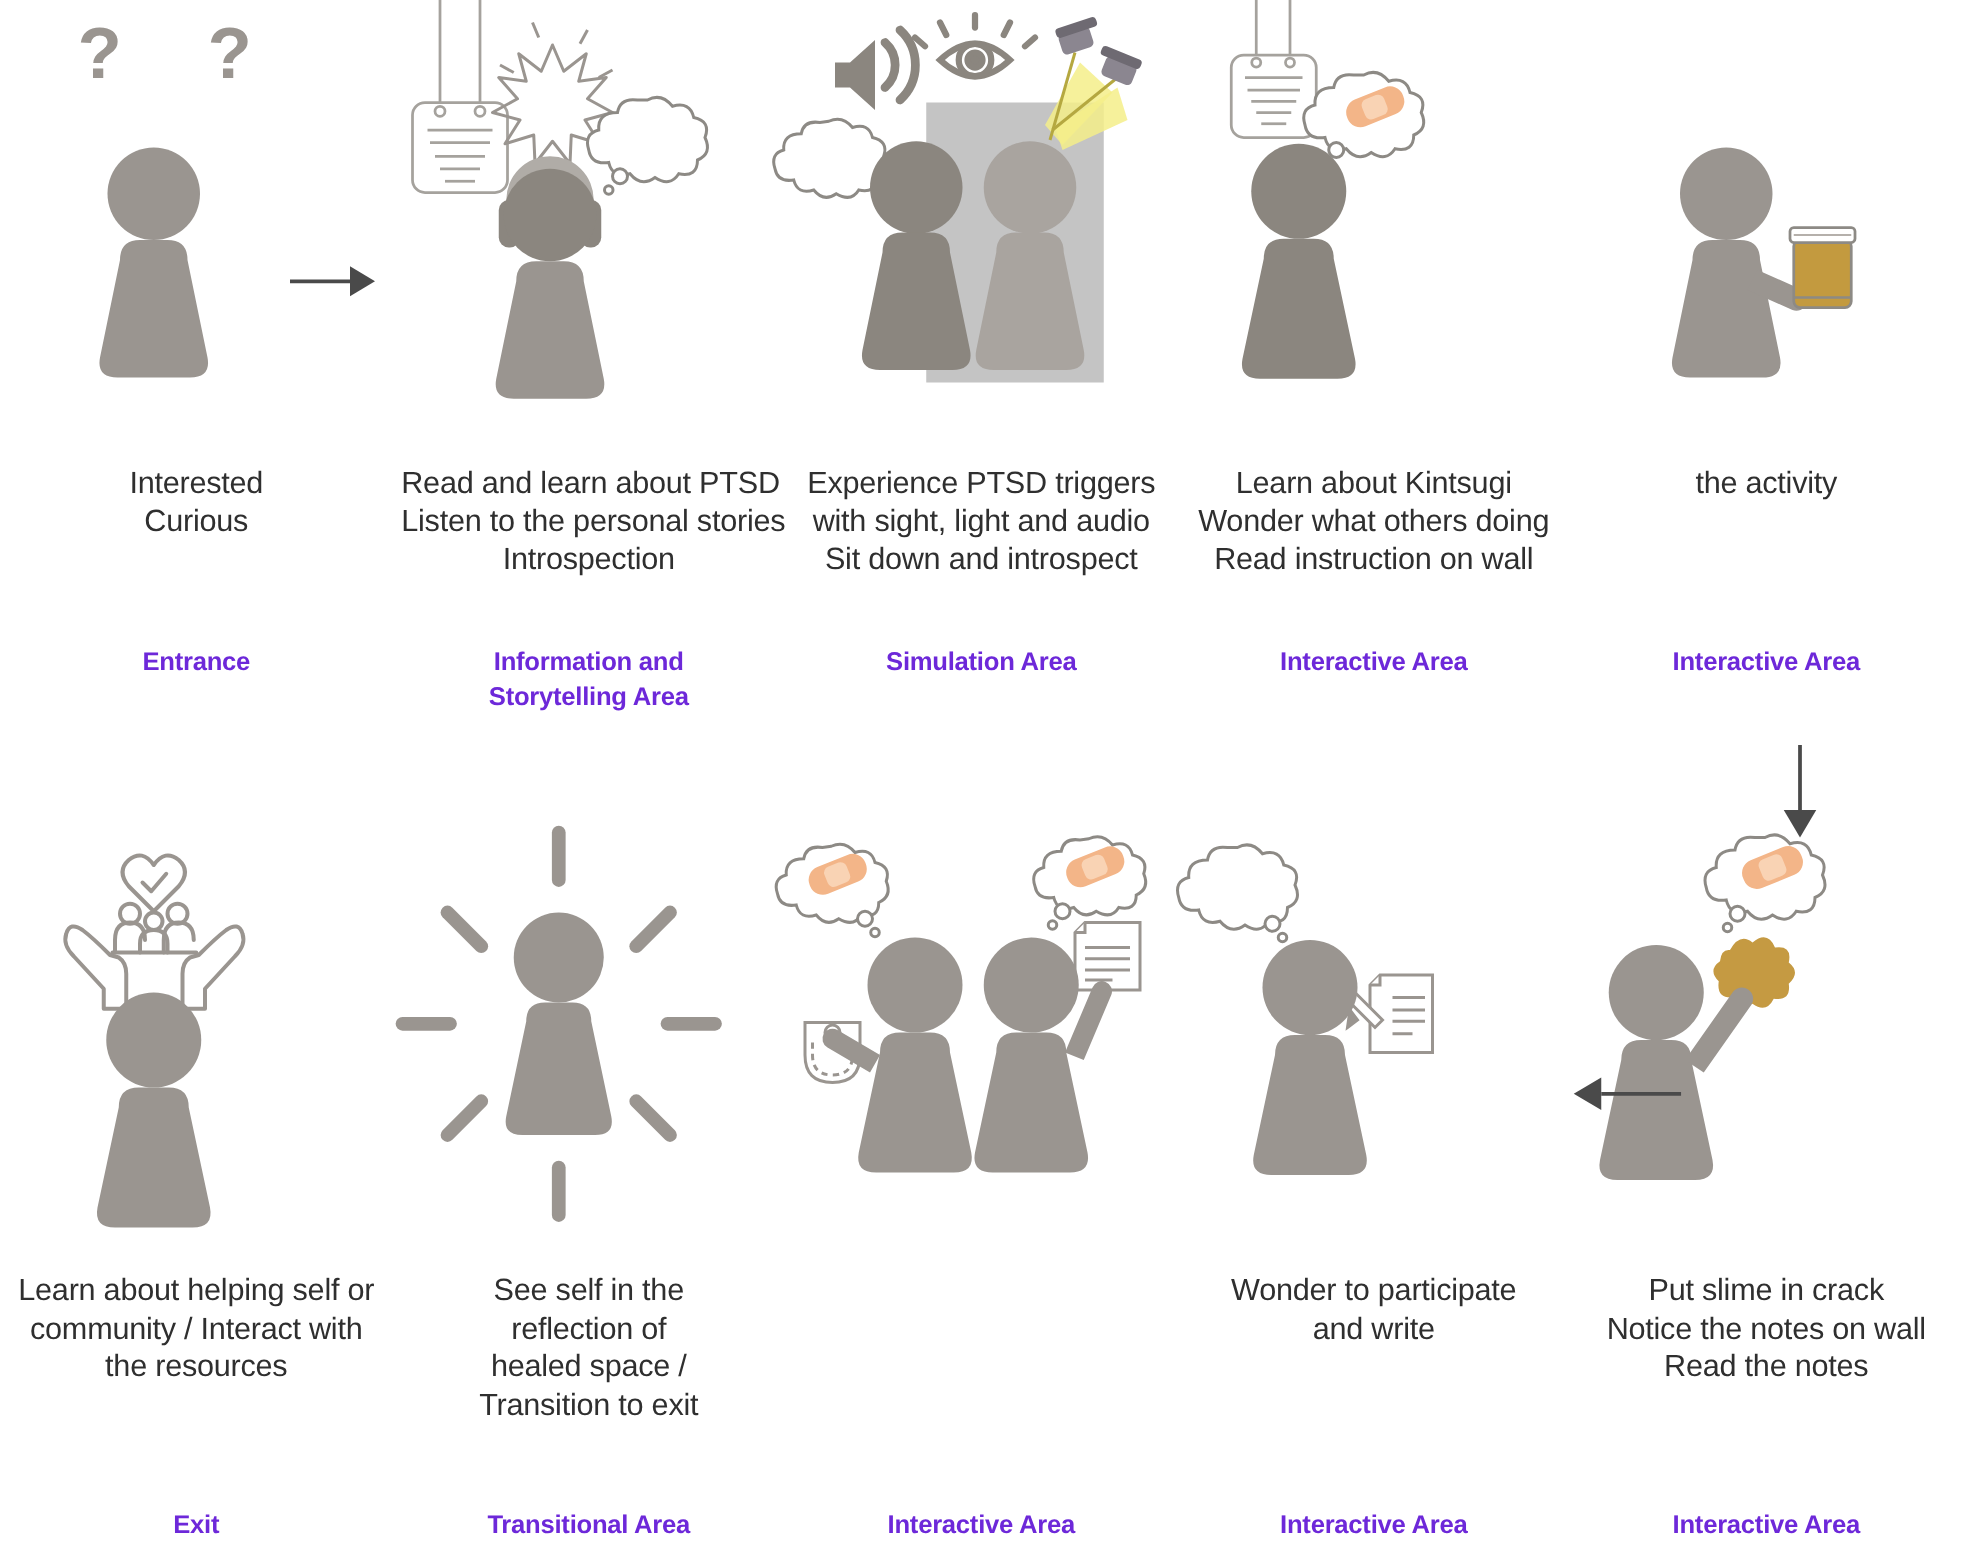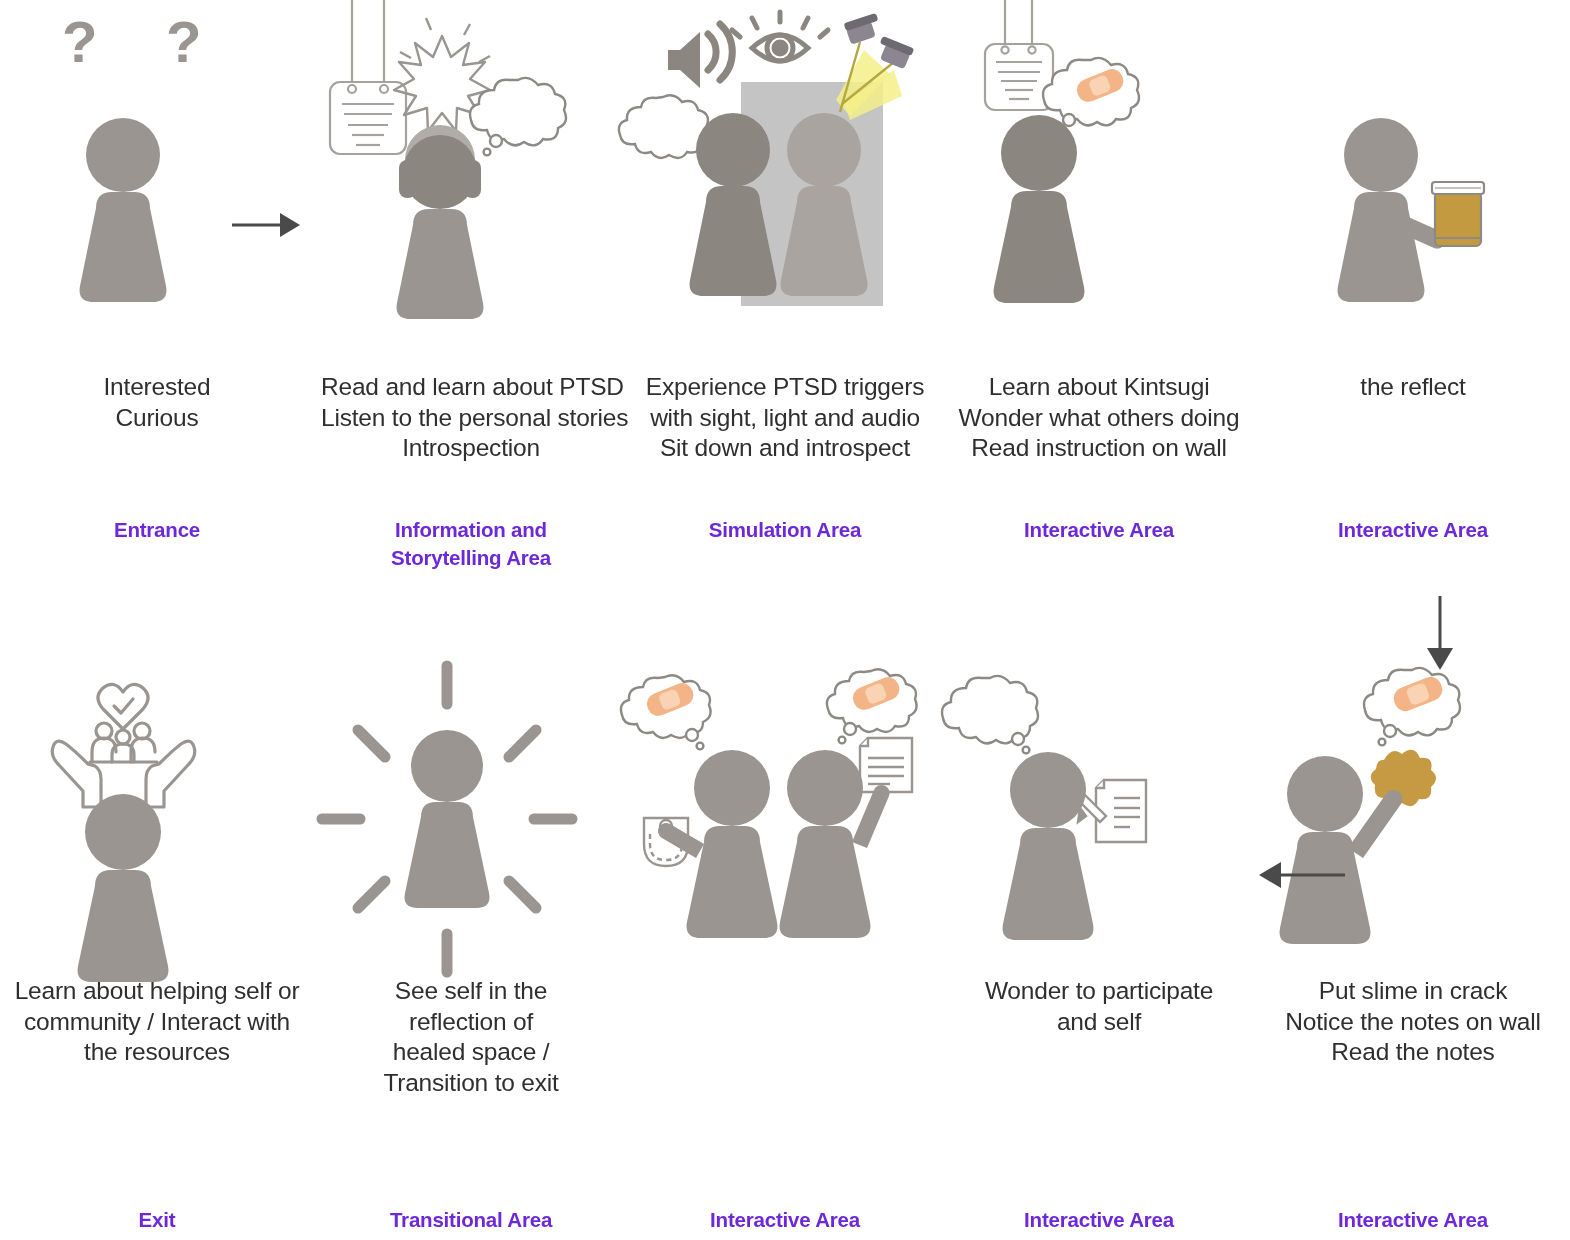--- a/index.html
+++ b/index.html
@@ -50,21 +50,21 @@
   .desc {
     width: 300px;
     text-align: center;
     font-size: 24.5px;
     line-height: 30.5px;
     color: #2f2f2f;
     font-weight: 400;
     letter-spacing: -0.2px;
   }
   .desc-top { margin-top: 42px; }
-  .desc-bot { }
+  .desc-bot { margin-top: 42px; }
   .desc .ln { display: block; white-space: nowrap; }
 
   .zone {
     width: 300px;
     text-align: center;
     font-size: 20.5px;
     line-height: 28px;
     font-weight: 700;
     color: #6d28d9;
     letter-spacing: -0.2px;
@@ -280,21 +280,21 @@
           </g>
           <g>
             <rect x="179" y="192" width="46" height="54" rx="5" fill="#c39a3f" stroke="#8d8a85" stroke-width="2.2"></rect>
             <rect x="176" y="182" width="52" height="12" rx="3" fill="#ffffff" stroke="#8d8a85" stroke-width="2.2"></rect>
             <line x1="179" y1="188" x2="225" y2="188" stroke="#b5b0ab" stroke-width="1.6"></line>
             <path d="M179 238 h46" stroke="#8d8a85" stroke-width="2" fill="none"></path>
           </g>
         </svg>
       </div>
       <div class="desc desc-top">
-        <span class="ln">the reflect</span>
+        <span class="ln">the activity</span>
       </div>
       <div class="zone zone-top">
         <span class="ln">Interactive Area</span>
       </div>
     </div>
   </div>
 
   <div class="row row-bot">
 
     <div class="cell">
@@ -438,21 +438,21 @@
             <path d="M136 186 l8 -6 l-6 -8 z" fill="#9a9590"></path>
           </g>
           <g fill="#9a9590">
             <circle cx="106" cy="154" r="38"></circle>
             <path d="M78 208 q0-16 16-16 h24 q16 0 16 16 l17 80 q3 16 -14 16 h-62 q-17 0 -14 -16 z"></path>
           </g>
         </svg>
       </div>
       <div class="desc desc-bot">
         <span class="ln">Wonder to participate</span>
-        <span class="ln">and self</span>
+        <span class="ln">and write</span>
       </div>
       <div class="zone zone-bot">
         <span class="ln">Interactive Area</span>
       </div>
     </div>
 
     <div class="cell">
       <div class="art art-bot">
         <svg viewBox="0 0 314 340">
           <g stroke="#8d8a85" fill="#ffffff" stroke-width="2.4">

